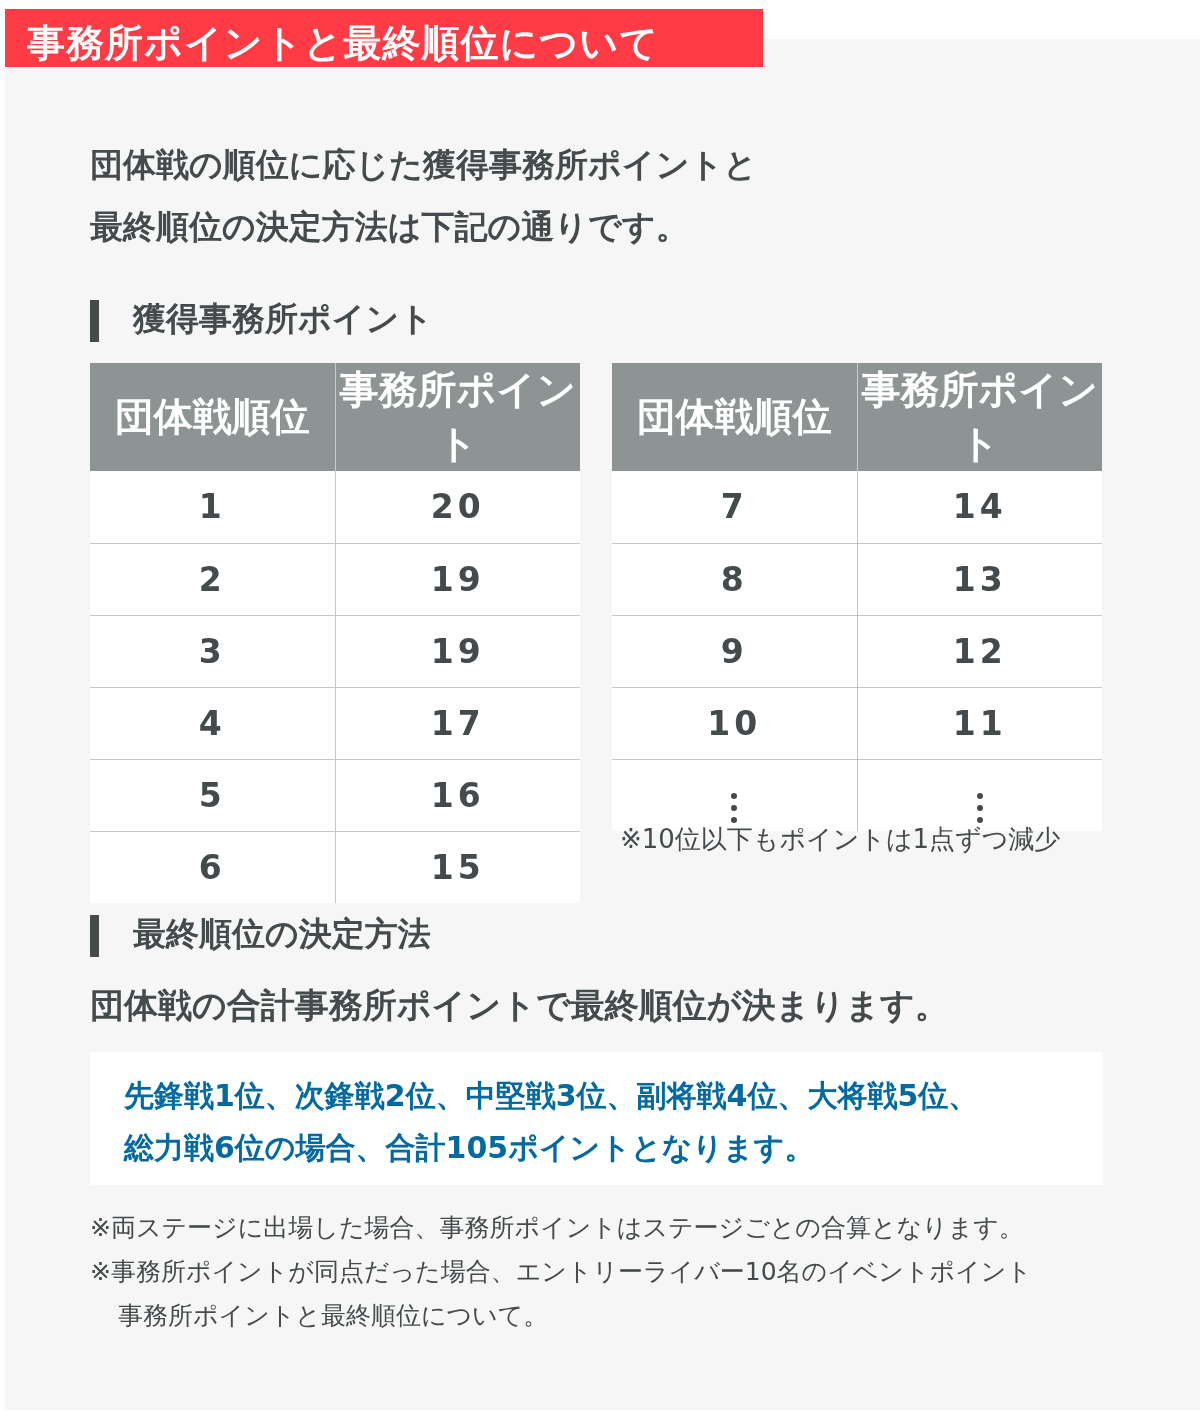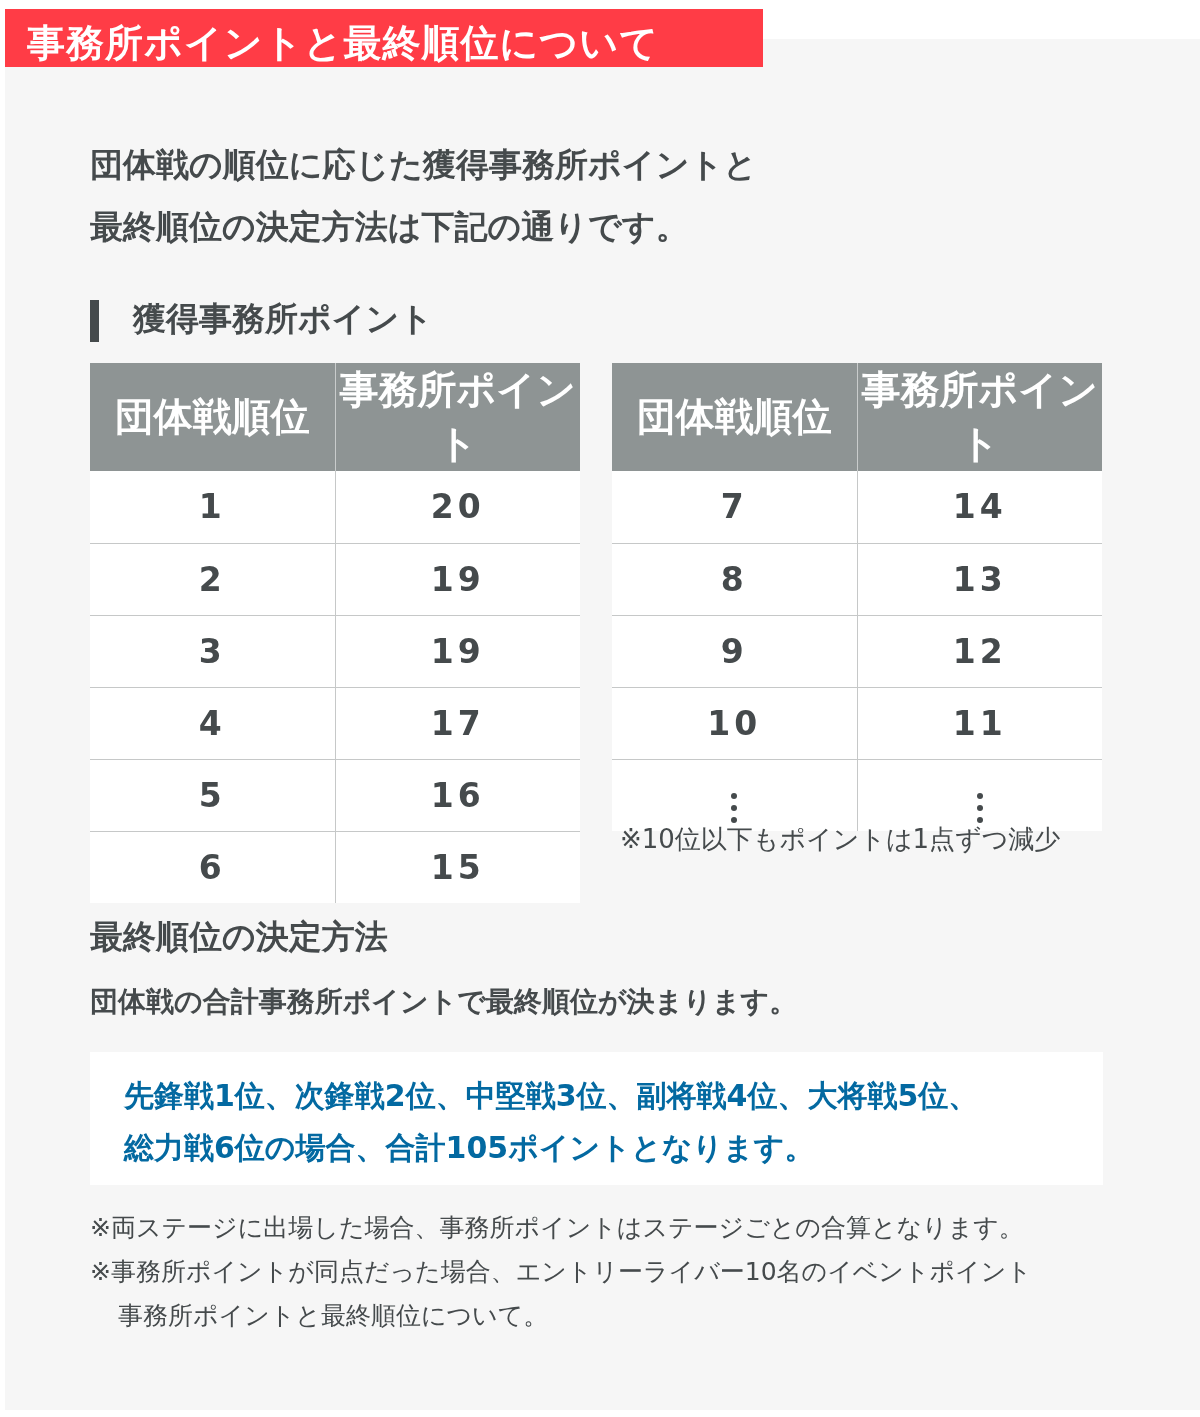--- a/index.html
+++ b/index.html
@@ -44,21 +44,21 @@
   table.pts td:last-child { border-right: none; }
   table.pts tr.first td { border-top: none; }
 
   .dots { display: inline-flex; flex-direction: column; gap: 6px; align-items: center; }
   .dots span { width: 6px; height: 6px; border-radius: 50%; background: #454a4c; display: block; }
 
   .note-small {
     position: absolute; left: 620px; top: 822px; font-size: 26px; color: #454a4c;
   }
   .final-lead {
-    position: absolute; left: 90px; top: 983px; font-size: 28px; font-weight: bold; color: #454a4c;
+    position: absolute; left: 90px; top: 983px; font-size: 34px; font-weight: bold; color: #454a4c;
   }
   .example-box {
     position: absolute; left: 90px; top: 1052px; width: 1013px; height: 133px;
     background: #ffffff; padding: 18px 0 0 34px;
     font-size: 30px; font-weight: bold; line-height: 52px; color: #0369a1;
   }
   .footnotes {
     position: absolute; left: 90px; top: 1206px; width: 1020px;
     font-size: 25px; line-height: 44px; color: #454a4c;
   }
@@ -154,21 +154,21 @@
             <span></span>
             <span></span>
           </span>
       </td>
     </tr>
   </tbody>
 </table>
 
 <div class="note-small">※10位以下もポイントは1点ずつ減少</div>
 
-<div class="section-head" style="top:915px;flex-direction:column;">
+<div class="section-head" style="top:915px;">
   <div class="section-bar"></div>
   <div class="section-label">最終順位の決定方法</div>
 </div>
 
 <div class="final-lead">団体戦の合計事務所ポイントで最終順位が決まります。</div>
 
 <div class="example-box">
   <div>先鋒戦1位、次鋒戦2位、中堅戦3位、副将戦4位、大将戦5位、</div>
   <div>総力戦6位の場合、合計105ポイントとなります。</div>
 </div>

